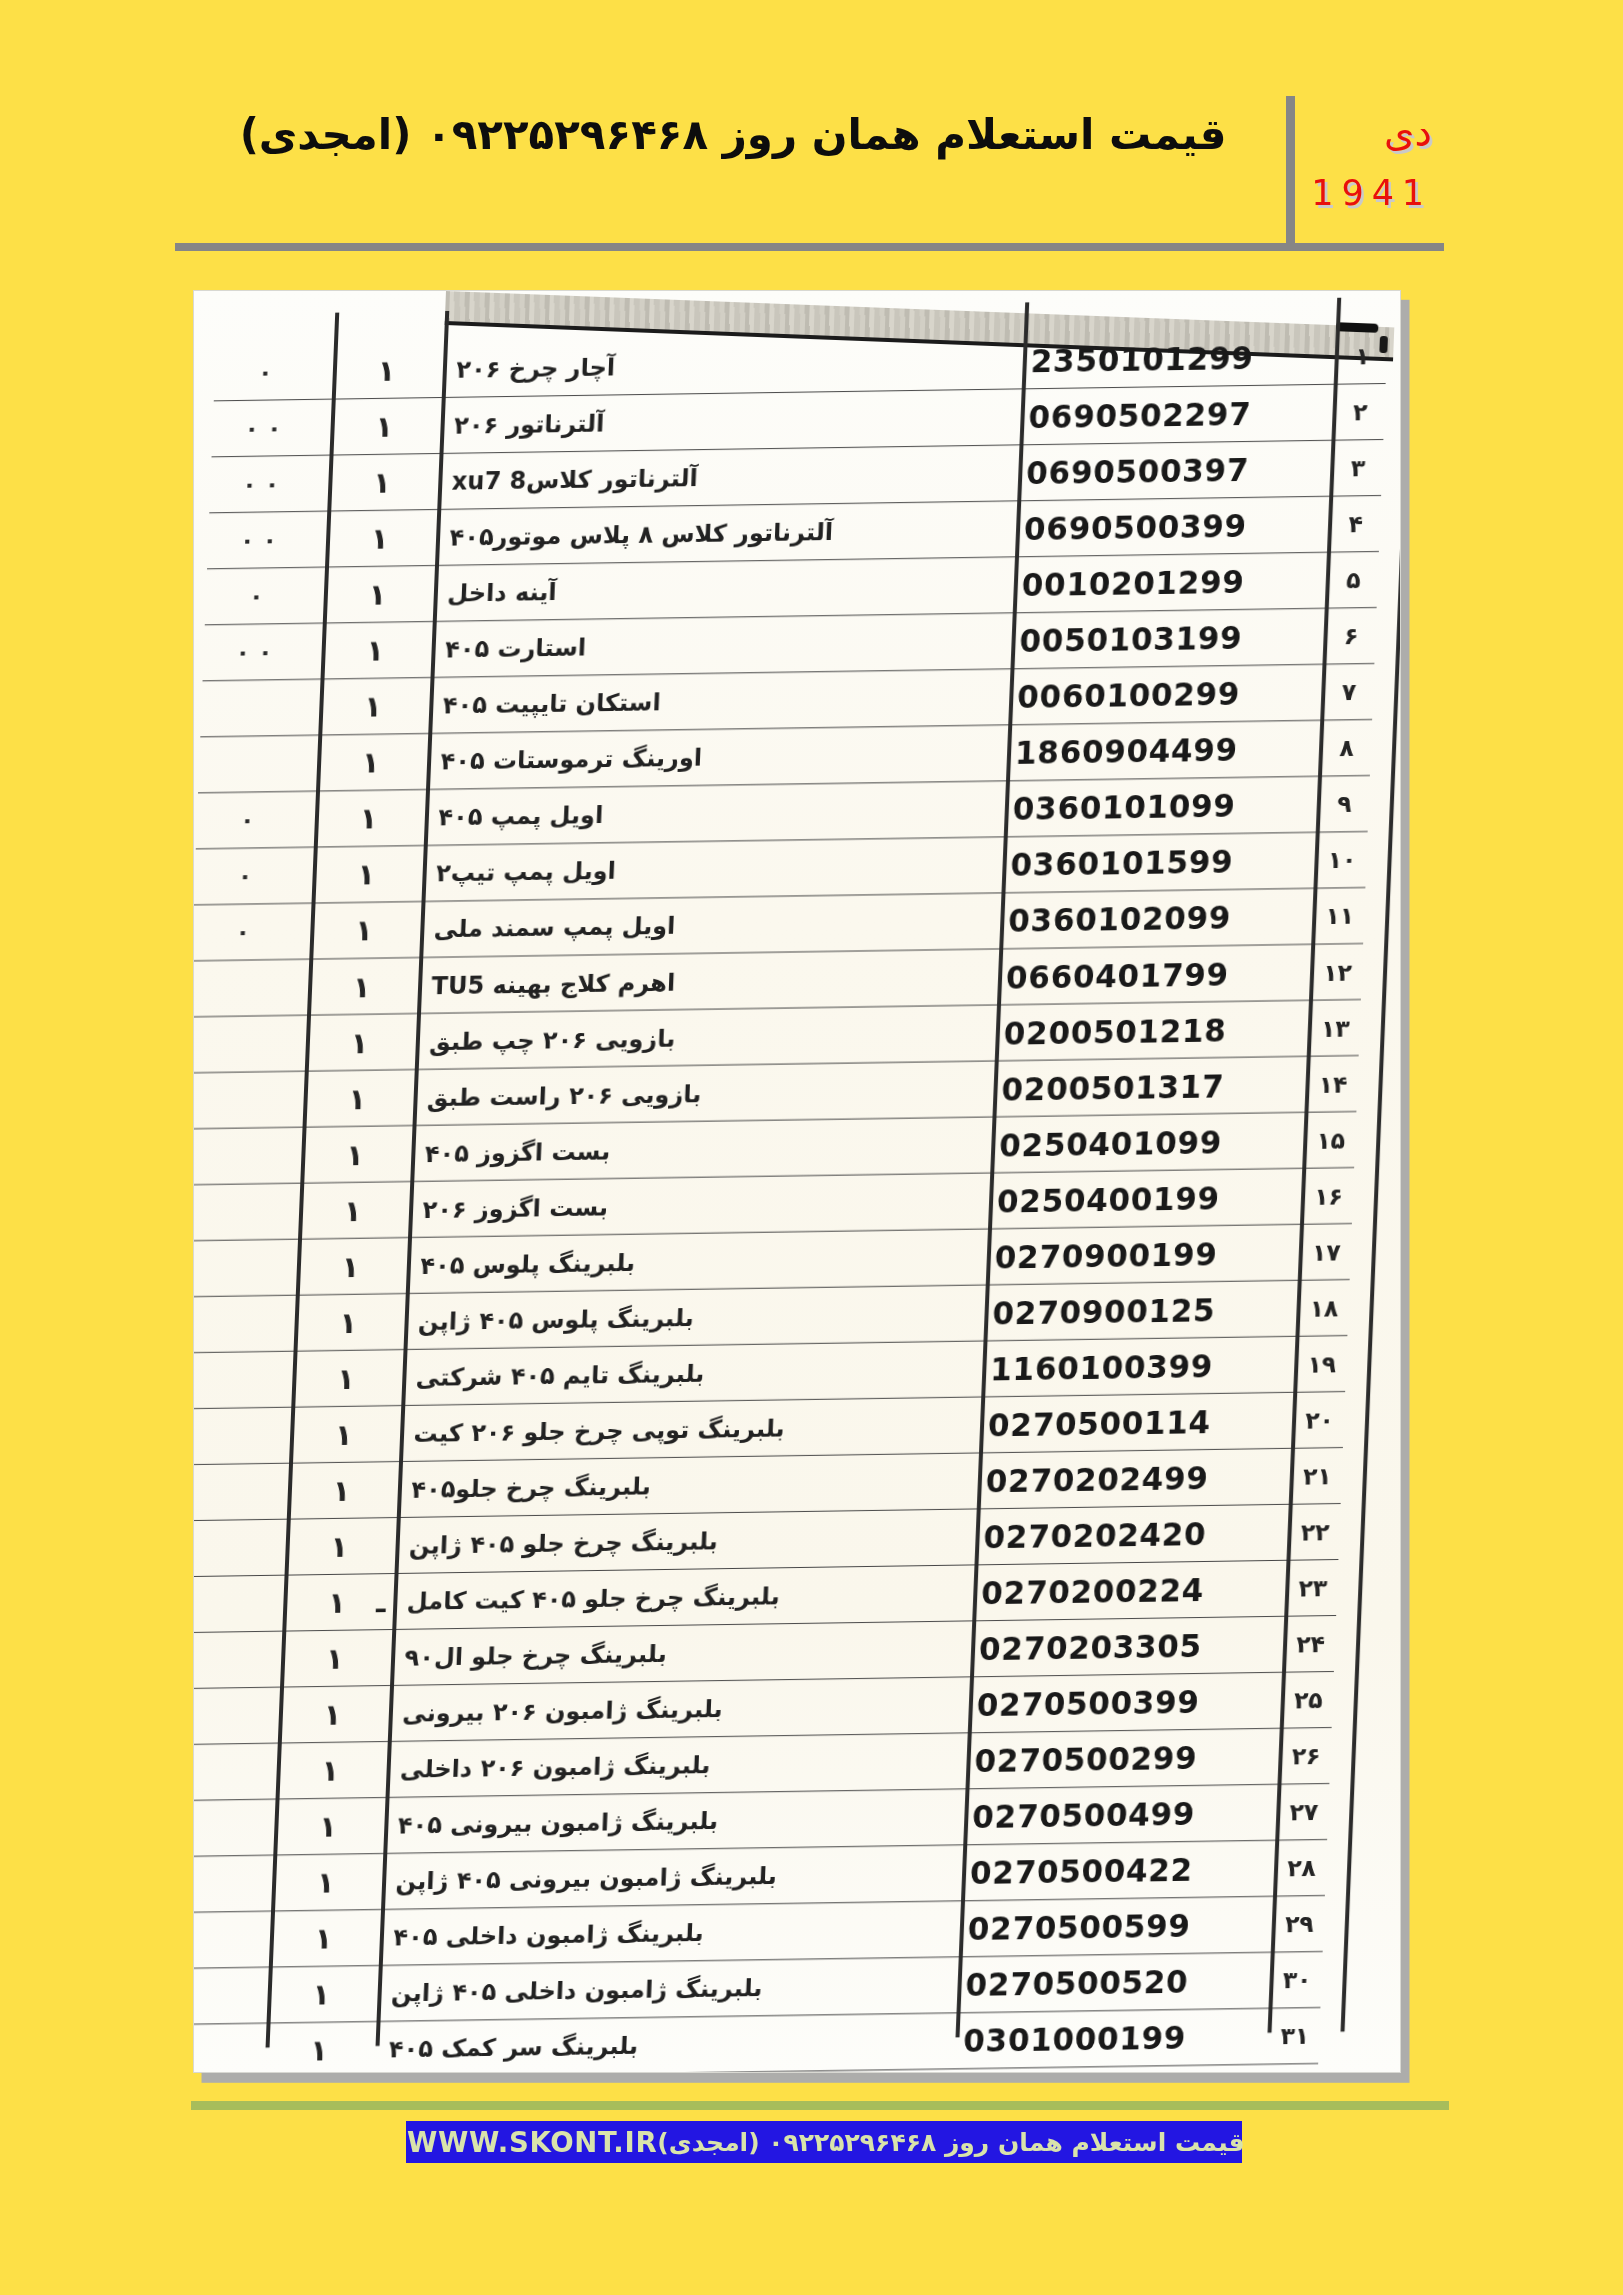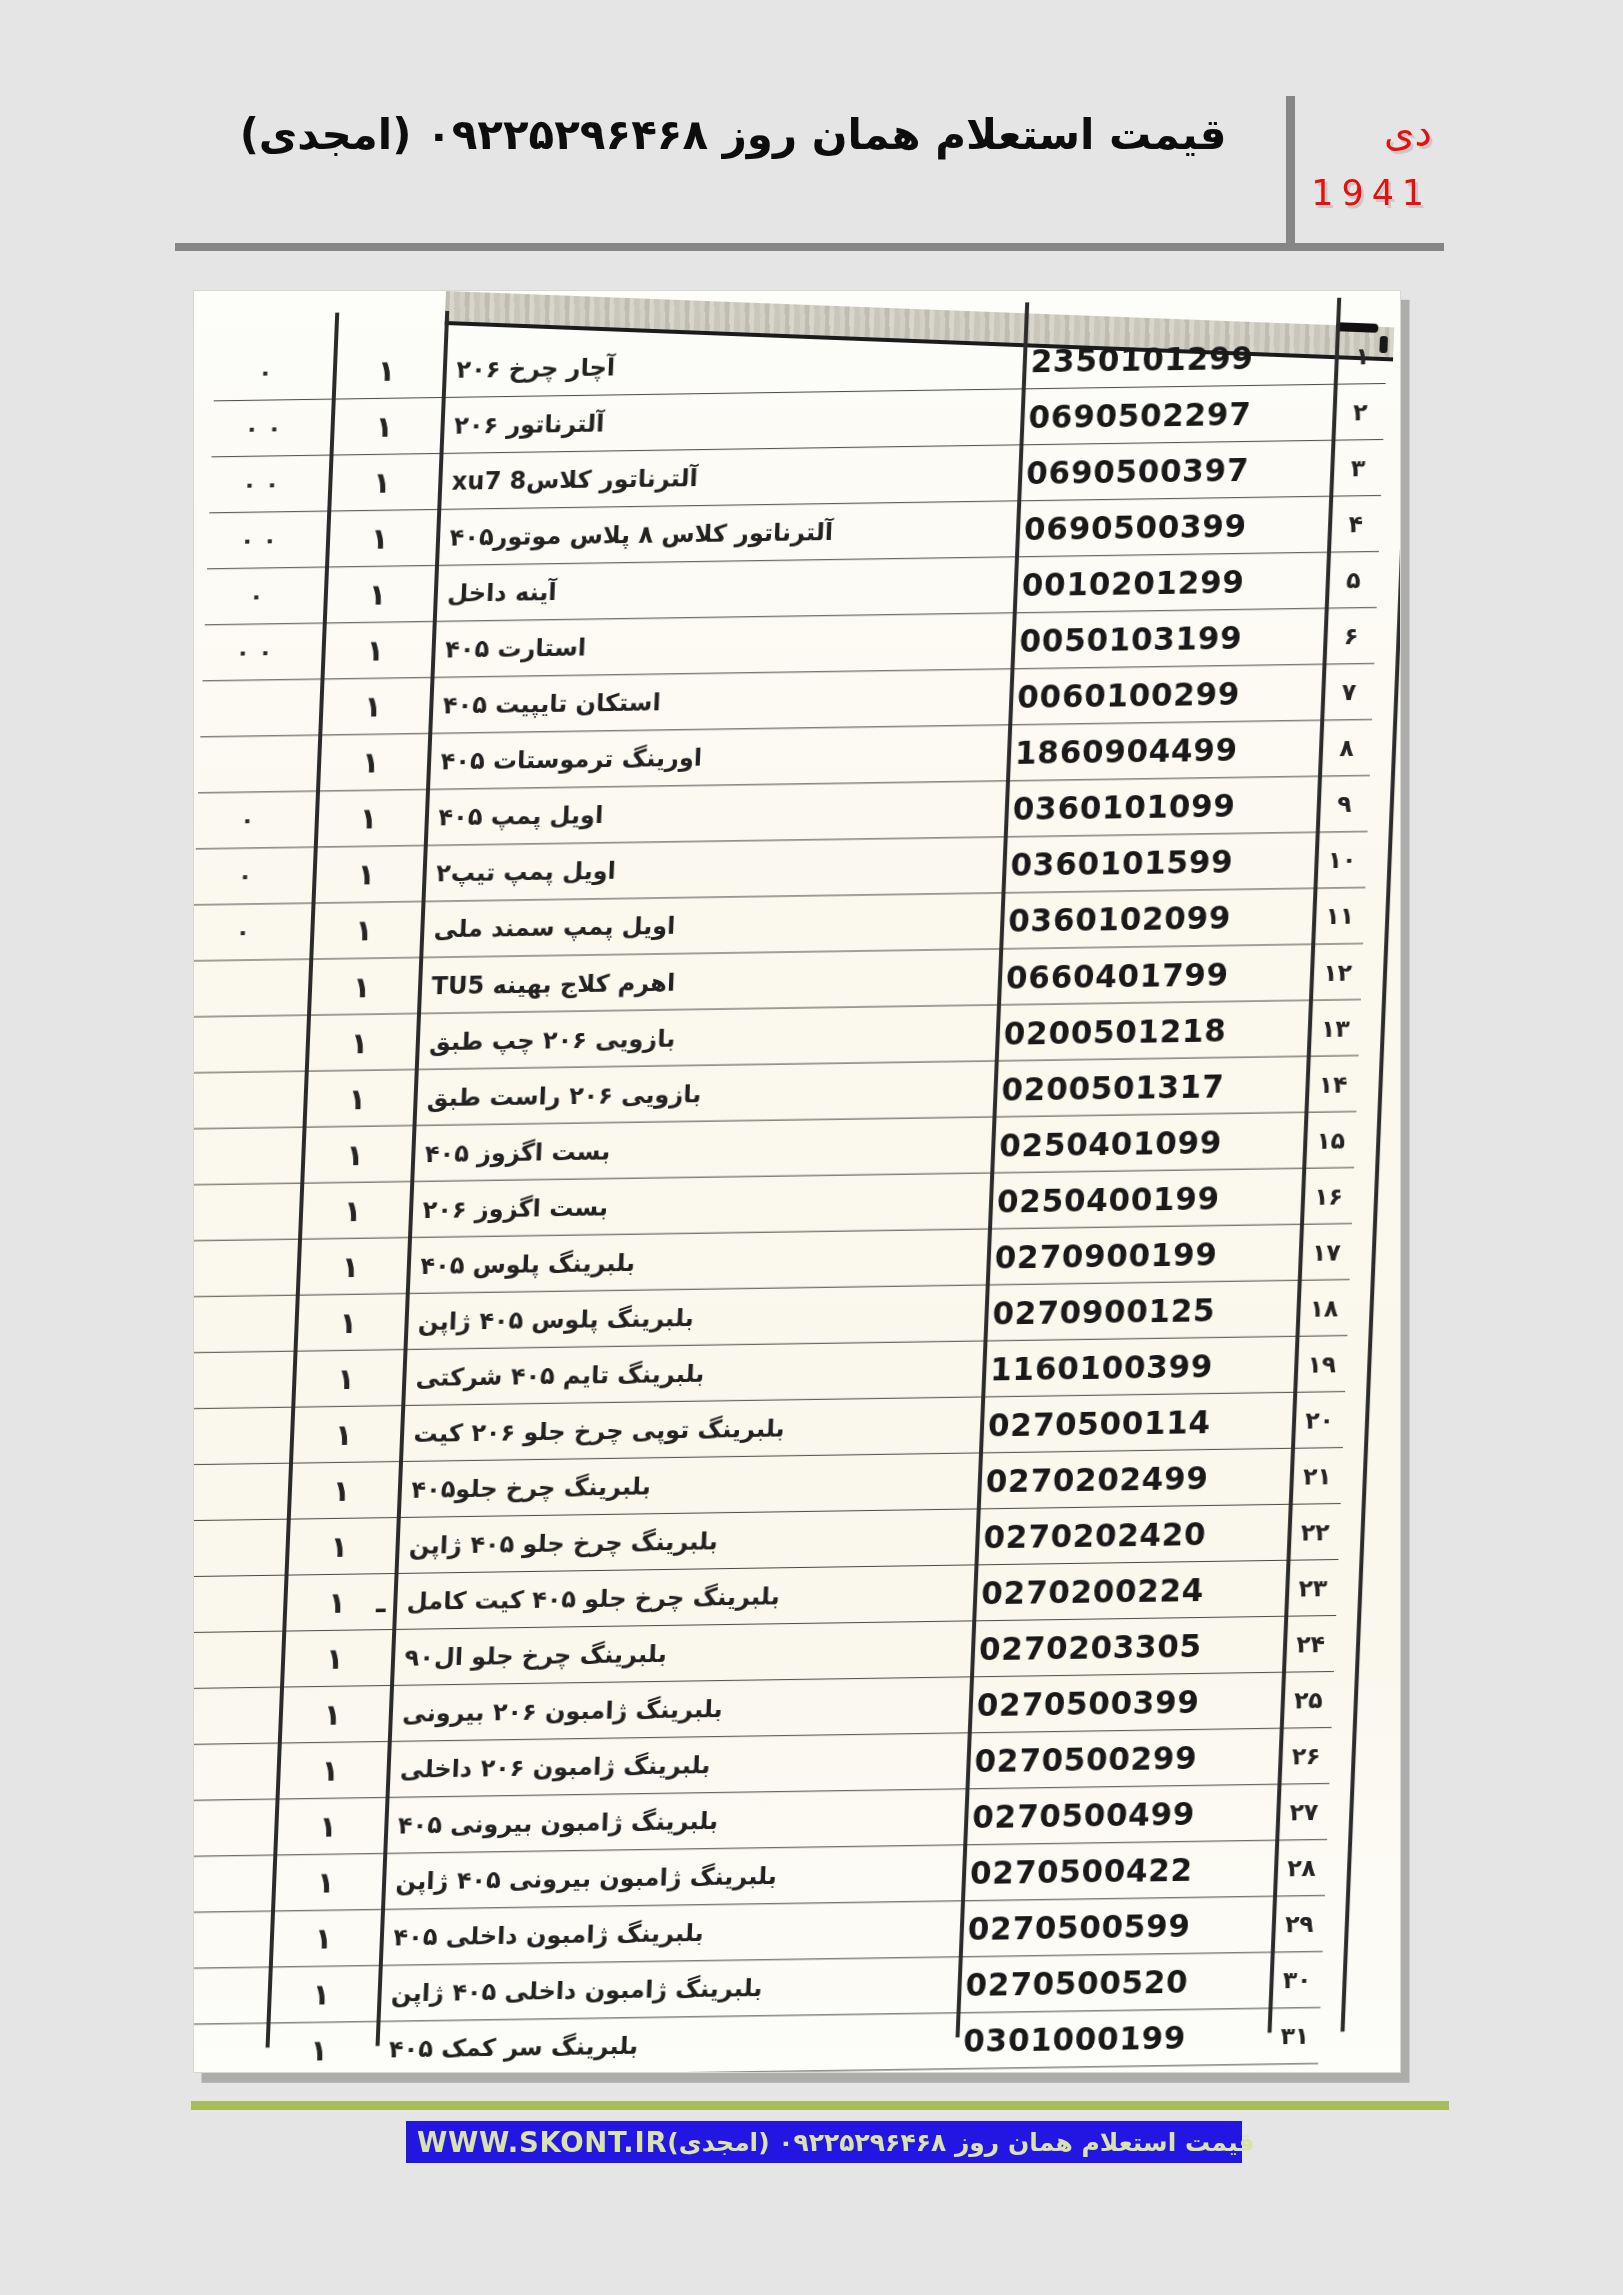--- a/index.html
+++ b/index.html
@@ -1,16 +1,16 @@
 <!DOCTYPE html>
 <html lang="fa" style="font-size:10.5px"><head>
 <meta charset="utf-8">
 <style>
   html,body{margin:0;padding:0;background:#ffffff;}
-  .canvas{position:relative;width:1623px;height:2295px;background:#e5e5e5;overflow:hidden;
+  .canvas{position:relative;width:1623px;height:2295px;background:#fde047;overflow:hidden;
           font-family:"DejaVu Sans",sans-serif;}
 
   
   .hdr-title{position:absolute;left:177px;top:98px;width:1112px;height:72px;
              display:flex;align-items:center;justify-content:center;
              direction:rtl;font-size:42px;font-weight:bold;color:#0d0d0d;letter-spacing:0.7px;}
   .hdr-vbar{position:absolute;left:1286px;top:96px;width:9.2px;height:152px;background:#868686;}
   .hdr-dates{position:absolute;left:1308px;top:103px;width:124px;text-align:right;
              color:#e8100c;font-weight:normal;text-shadow:2.6px 3.3px 0 #c9c9c9;direction:rtl;}
   .hdr-month{font-size:39px;line-height:60px;}
@@ -49,21 +49,21 @@
   .c-mark{left:211px;width:62px;justify-content:flex-start;font-size:27.5px;font-weight:bold;color:#1c1c1c;}
   .c-name{left:239px;width:565px;justify-content:flex-end;direction:rtl;text-align:right;
           font-size:24px;font-weight:bold;color:#222222;padding-left:2.6px;white-space:nowrap;}
   .c-code{left:816px;width:301px;justify-content:flex-start;
           font-size:31px;font-weight:bold;letter-spacing:0.7px;color:#191919;white-space:nowrap;}
   .c-no{left:1124px;width:47px;justify-content:center;font-size:23.6px;font-weight:bold;color:#242424;}
 
   
   .ftr-rule{position:absolute;left:191px;top:2101px;width:1258px;height:8.5px;background:#a7bd5b;}
   .ftr-banner{position:absolute;left:406px;top:2121px;width:836px;height:42px;background:#2316e2;
-              display:flex;align-items:center;justify-content:space-between;padding:0 11px;
+              display:flex;align-items:center;justify-content:space-between;padding:0 1px;
               box-sizing:border-box;color:#d9e3ab;}
   .ftr-site{font-size:27.5px;font-weight:600;letter-spacing:0.7px;}
   .ftr-text{direction:rtl;font-size:25px;font-weight:bold;white-space:nowrap;}
 </style>
 </head>
 <body>
 
 <div class="canvas">
 
   <div class="hdr-title">قیمت استعلام همان روز ۰۹۲۲۵۲۹۶۴۶۸ (امجدی)</div>

